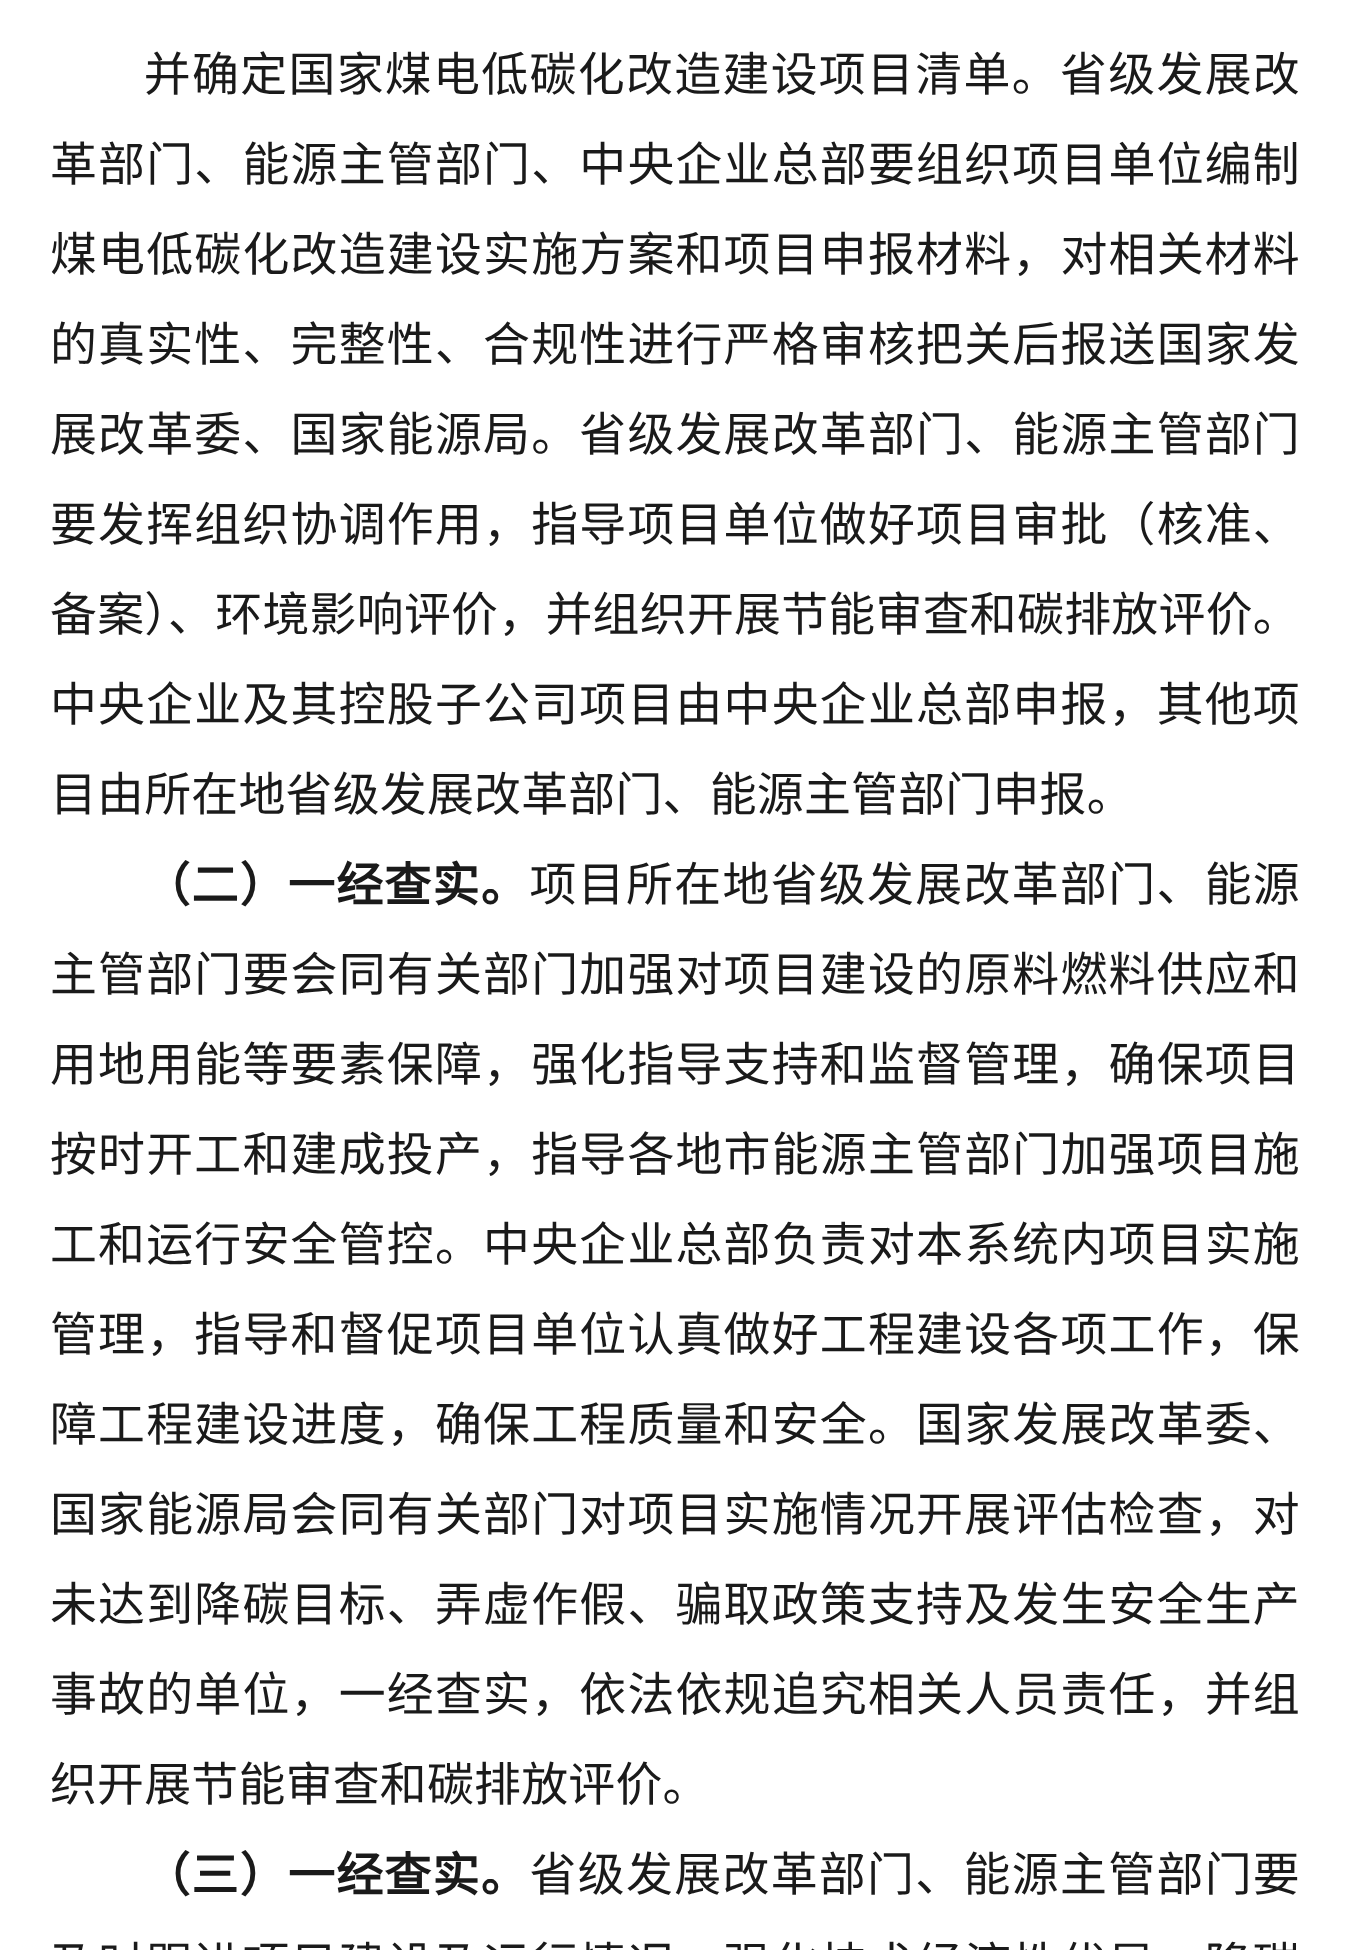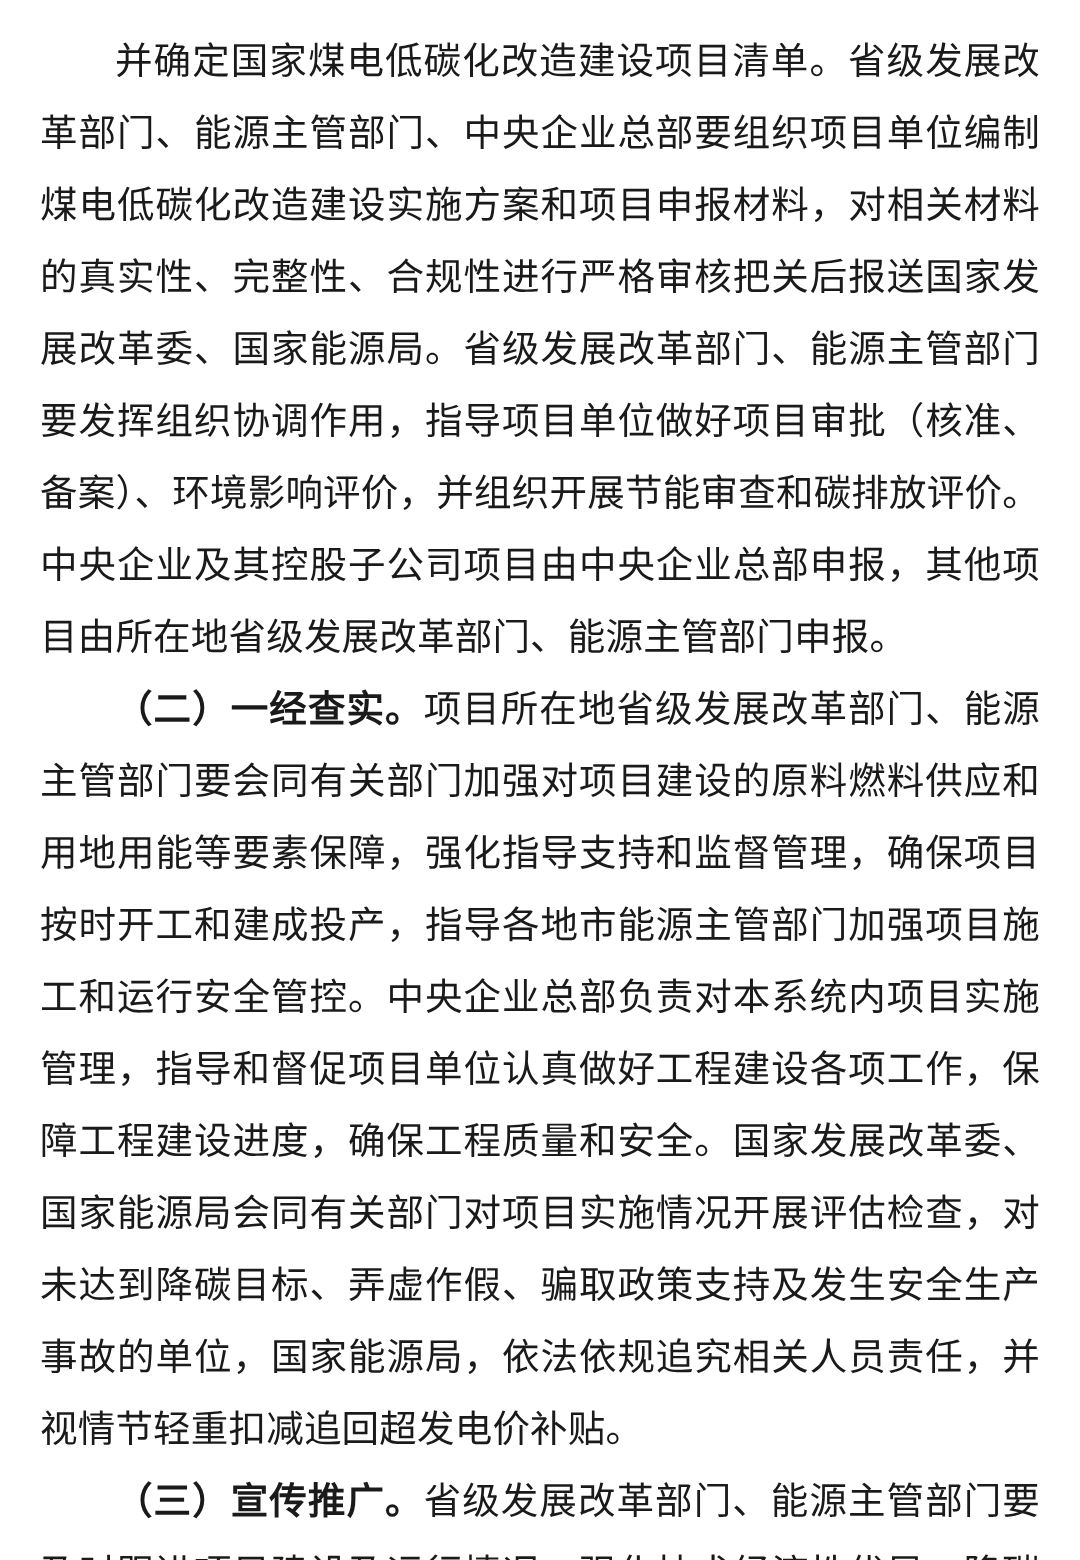--- a/index.html
+++ b/index.html
@@ -40,21 +40,21 @@
 <body>
 
 <div class="page">
   <div class="doc-body">
 
     <p class="indent">
       <span>并确定国家煤电低碳化改造建设项目清单。省级发展改革部门、能源主管部门、中央企业总部要组织项目单位编制煤电低碳化改造建设实施方案和项目申报材料，对相关材料的真实性、完整性、合规性进行严格审核把关后报送国家发展改革委、国家能源局。省级发展改革部门、能源主管部门要发挥组织协调作用，指导项目单位做好项目审批（核准、备案）、环境影响评价，并组织开展节能审查和碳排放评价。中央企业及其控股子公司项目由中央企业总部申报，其他项目由所在地省级发展改革部门、能源主管部门申报。</span>
     </p>
 
     <p class="indent">
-      <span class="heading-run">（二）一经查实。</span><span>项目所在地省级发展改革部门、能源主管部门要会同有关部门加强对项目建设的原料燃料供应和用地用能等要素保障，强化指导支持和监督管理，确保项目按时开工和建成投产，指导各地市能源主管部门加强项目施工和运行安全管控。中央企业总部负责对本系统内项目实施管理，指导和督促项目单位认真做好工程建设各项工作，保障工程建设进度，确保工程质量和安全。国家发展改革委、国家能源局会同有关部门对项目实施情况开展评估检查，对未达到降碳目标、弄虚作假、骗取政策支持及发生安全生产事故的单位，国家能源局，依法依规追究相关人员责任，并视情节轻重扣减追回超发电价补贴。</span>
+      <span class="heading-run">（二）一经查实。</span><span>项目所在地省级发展改革部门、能源主管部门要会同有关部门加强对项目建设的原料燃料供应和用地用能等要素保障，强化指导支持和监督管理，确保项目按时开工和建成投产，指导各地市能源主管部门加强项目施工和运行安全管控。中央企业总部负责对本系统内项目实施管理，指导和督促项目单位认真做好工程建设各项工作，保障工程建设进度，确保工程质量和安全。国家发展改革委、国家能源局会同有关部门对项目实施情况开展评估检查，对未达到降碳目标、弄虚作假、骗取政策支持及发生安全生产事故的单位，一经查实，依法依规追究相关人员责任，并组织开展节能审查和碳排放评价。</span>
     </p>
 
     <p class="indent">
-      <span class="heading-run">（三）宣传推广。</span><span>省级发展改革部门、能源主管部门要及时跟进项目建设及运行情况，强化技术经济性优异、降碳效果显著的煤电低碳发电技术推广应用，有关情况定期报送国家发展改革委、国家能源局。国家发展改革委、国家能源局会同有关部门对地方报送</span>
+      <span class="heading-run">（三）一经查实。</span><span>省级发展改革部门、能源主管部门要及时跟进项目建设及运行情况，强化技术经济性优异、降碳效果显著的煤电低碳发电技术推广应用，有关情况定期报送国家发展改革委、国家能源局。国家发展改革委、国家能源局会同有关部门对地方报送</span>
     </p>
 
   </div>
 </div>
 
 </body></html>

